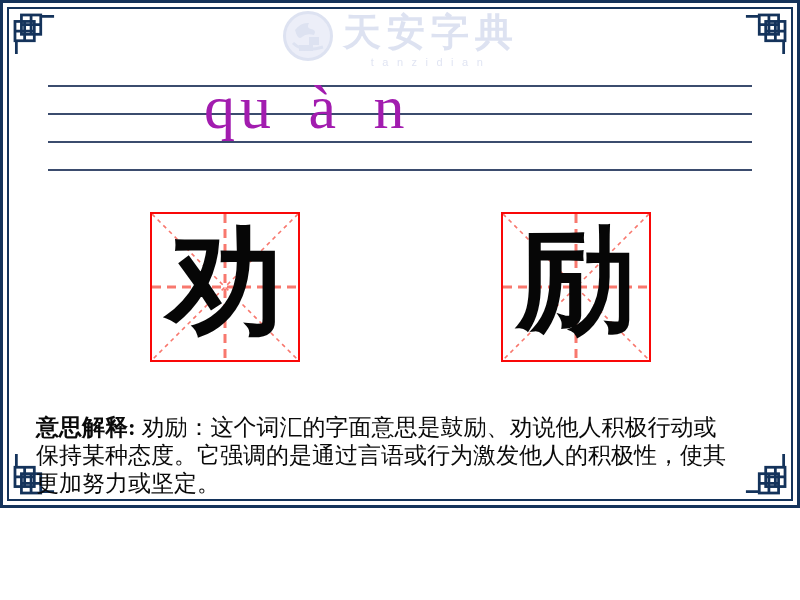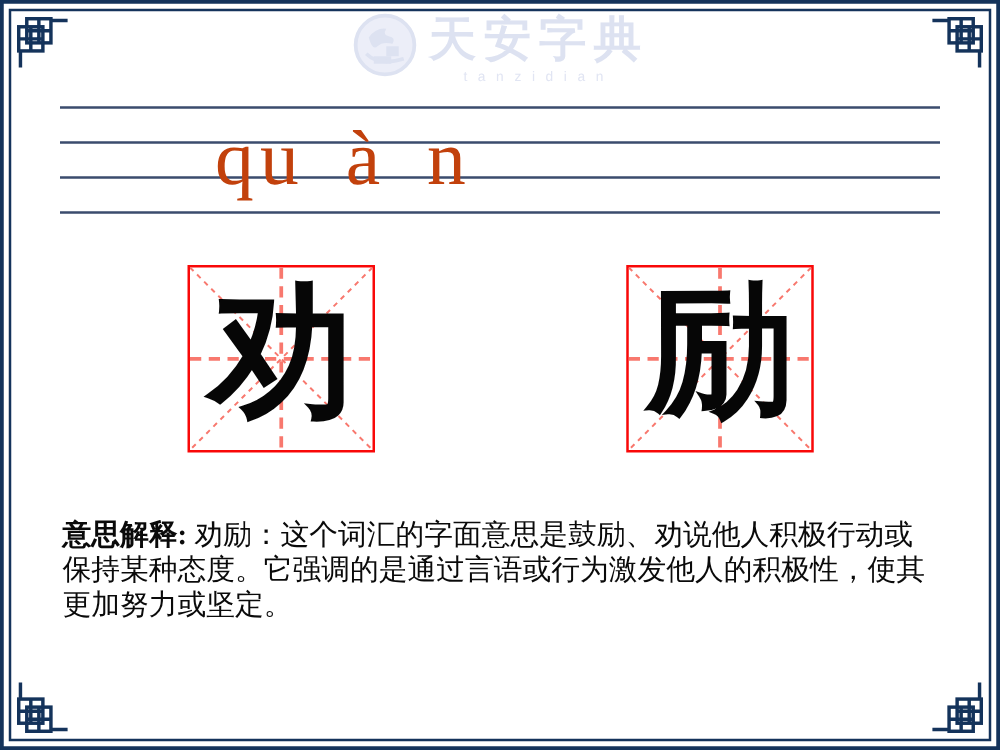--- a/index.html
+++ b/index.html
@@ -1,17 +1,17 @@
 <!DOCTYPE html>
 <html><head>
 <meta charset="utf-8">
 <style>
   html,body{margin:0;padding:0;background:#fff;}
   .page{
-    position:relative;width:800px;height:600px;background:#ffffff;
+    position:relative;width:800px;height:508px;background:#ffffff;
     overflow:hidden;font-family:"Liberation Serif","DejaVu Serif",serif;
   }
   
   .frame-outer{position:absolute;inset:0;border:3px solid #14335b;pointer-events:none;}
   .frame-inner{position:absolute;inset:7px;border:2px solid #14335b;pointer-events:none;}
   
   .corner{position:absolute;width:46px;height:46px;}
   .corner.tl{top:9px;left:9px;}
   .corner.tr{top:9px;right:9px;transform:scaleX(-1);}
   .corner.bl{bottom:9px;left:9px;transform:scaleY(-1);}
@@ -23,39 +23,40 @@
   .logo-title{font-size:38px;font-weight:700;color:#dde2f1;letter-spacing:6px;line-height:44px;white-space:nowrap;}
   .logo-subtitle{font-family:"Liberation Sans","DejaVu Sans",sans-serif;font-size:11px;color:#e1e5f3;letter-spacing:8.5px;margin-top:2px;white-space:nowrap;text-align:center;}
   
   .staff{position:absolute;left:48px;top:85px;width:704px;height:88px;}
   .staff-line{position:absolute;left:0;width:704px;height:2px;background:#3b4c6e;}
   .staff-line.l1{top:0;}
   .staff-line.l2{top:28px;}
   .staff-line.l3{top:56px;}
   .staff-line.l4{top:84px;}
   .pinyin{
-    position:absolute;top:96px;font-size:62px;line-height:62px;color:#c2410c;
+    position:absolute;top:76px;font-size:62px;line-height:62px;color:#a21caf;
     letter-spacing:5px;word-spacing:12px;white-space:nowrap;
     font-family:"Liberation Serif","DejaVu Serif",serif;
+    margin-left:32px;
   }
   .pinyin.first{left:172px;}
   .pinyin.second{left:550px;}
   
   .charbox{position:absolute;top:212px;width:146px;height:146px;border:2px solid #f90808;background:#fff;}
   .charbox.one{left:150px;}
   .charbox.two{left:501px;}
   .charbox .grid{position:absolute;inset:0;width:146px;height:146px;}
   .hanzi{
     position:absolute;left:50%;top:50%;transform:translate(-50%,-55%);
     font-size:118px;line-height:1;font-weight:700;color:#060606;white-space:nowrap;
     font-family:"Liberation Serif","DejaVu Serif",serif;
   }
   
   .definition{
-    position:absolute;left:50px;top:414px;width:702px;margin:0;
+    position:absolute;left:36px;top:414px;width:702px;margin:0;
     font-size:23px;line-height:28px;color:#0a0a0a;text-align:left;
     font-family:"Liberation Serif","DejaVu Serif",serif;
   }
   .definition b{font-weight:700;}
 </style>
 </head>
 <body>
 
 <div class="page">
 

